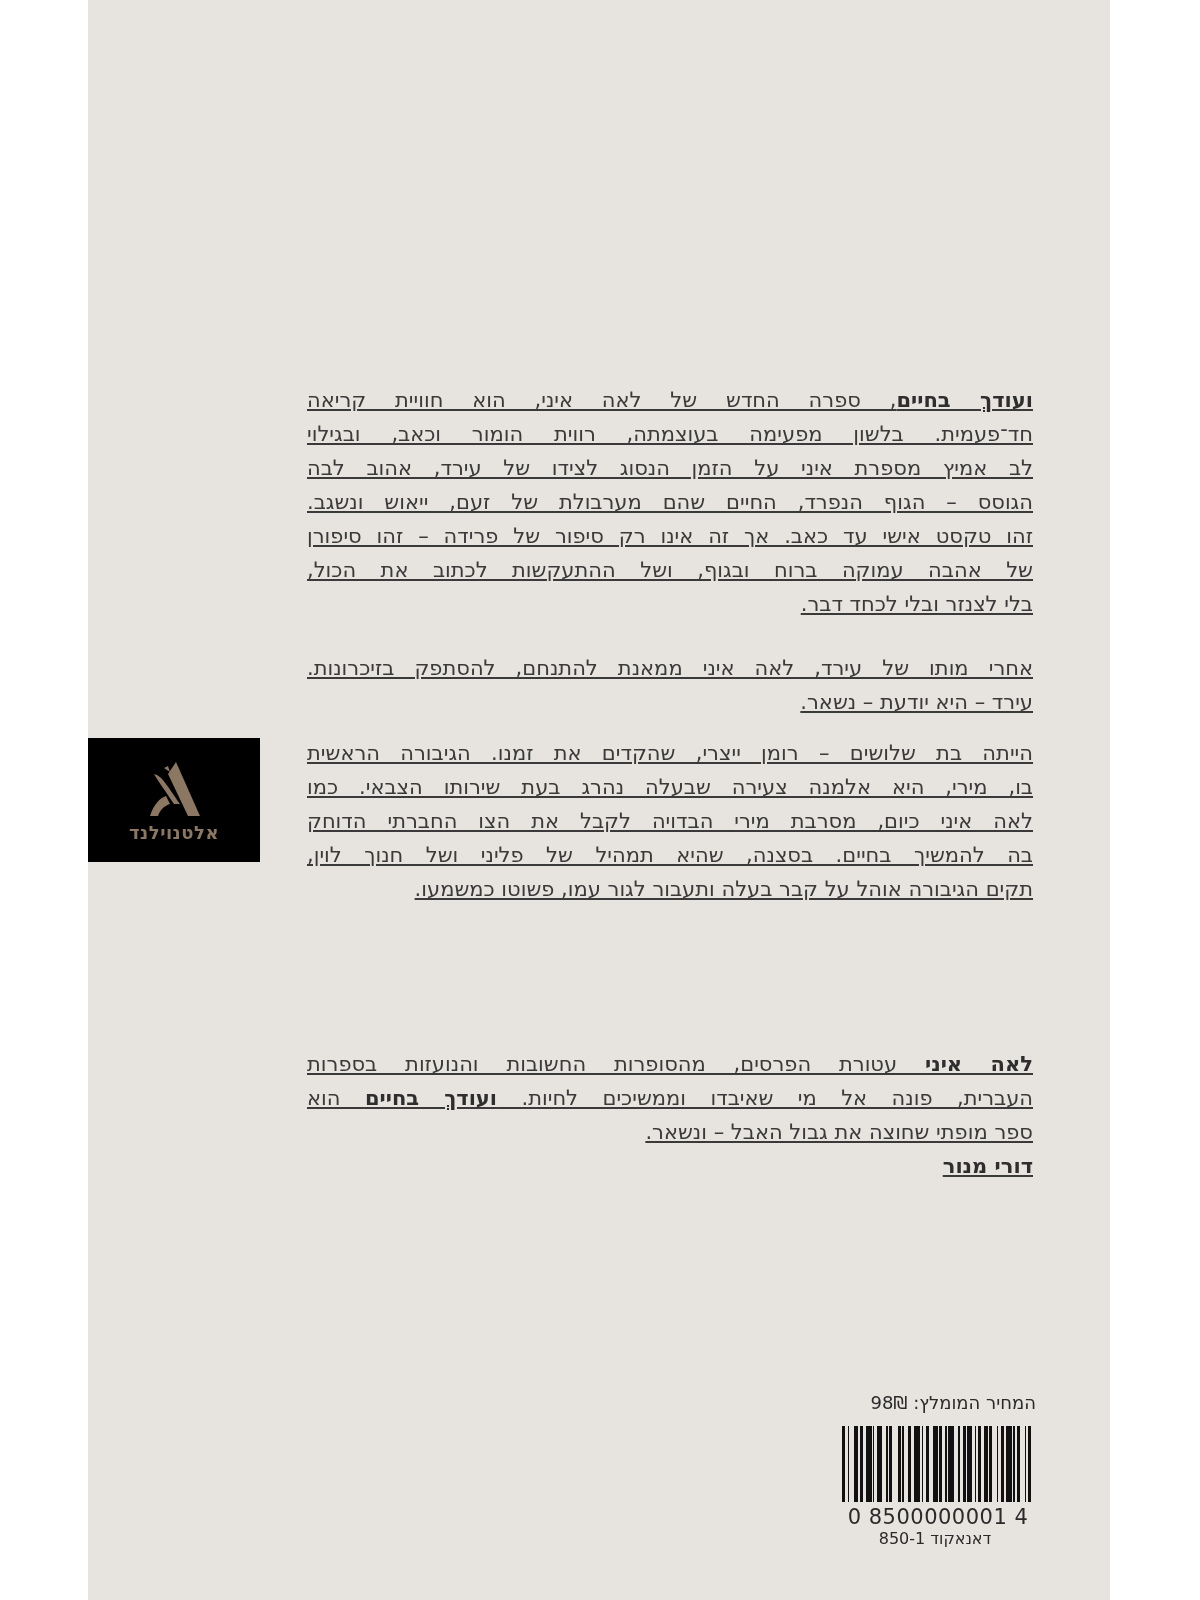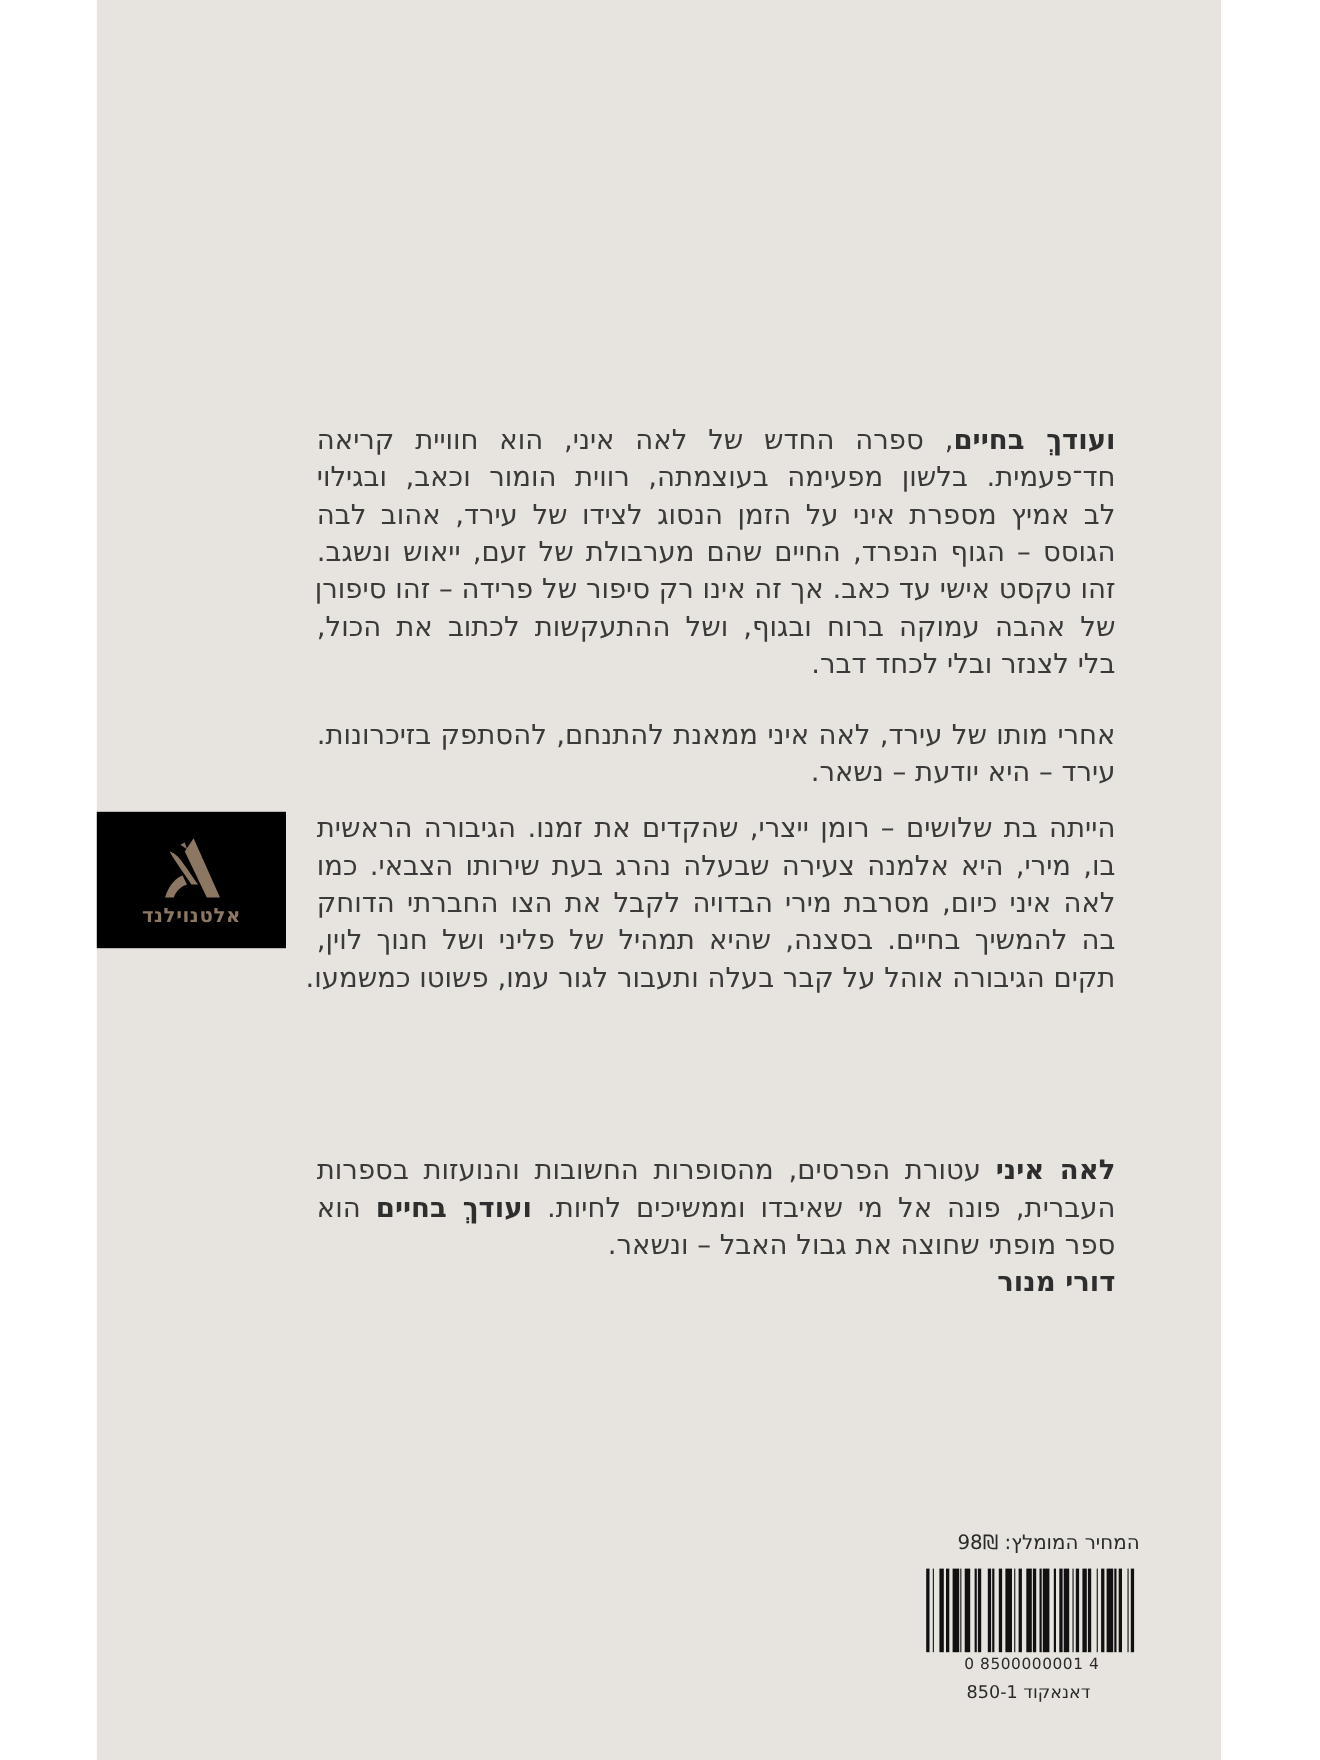--- a/index.html
+++ b/index.html
@@ -6,23 +6,23 @@
     body {
       width: 1200px; height: 1600px; background: #ffffff;
       position: relative; overflow: hidden;
       font-family: "DejaVu Sans", "Liberation Sans", sans-serif;
     }
     .cover {
       position: absolute; left: 88px; top: 0; width: 1022px; height: 1600px;
       background: #e7e4df;
     }
     .text-block {
-      position: absolute; left: 288px; width: 726px;
+      position: absolute; left: 307px; width: 726px;
       direction: rtl; text-align: right;
-      color: #3a3a3a; font-size: 25px; line-height: 34px;
+      color: #3a3a3a; font-size: 21px; line-height: 34px; text-decoration: underline;
     }
     .line { display: block; white-space: nowrap; text-align: justify; text-align-last: justify; }
     .line.last { text-align-last: right; }
     .b { font-weight: bold; color: #2e2e2e; }
     .logo-box {
       position: absolute; left: 88px; top: 738px; width: 172px; height: 124px;
       background: #000000;
     }
     .logo-mark {
       position: absolute; left: 50%; top: 22px; transform: translateX(-50%);
@@ -37,21 +37,21 @@
       position: absolute; left: 838px; top: 1392px; width: 198px;
       direction: rtl; text-align: right; font-size: 18px; color: #2a2a2a;
     }
     .barcode {
       position: absolute; left: 842px; top: 1426px; width: 192px; height: 76px;
       display: flex; align-items: stretch;
     }
     .barcode span { display: block; height: 100%; }
     .bc-num {
       position: absolute; left: 842px; top: 1505px; width: 192px; text-align: center;
-      font-size: 14px; color: #2a2a2a; letter-spacing: 0.5px;
+      font-size: 21px; color: #2a2a2a; letter-spacing: 0.5px;
     }
     .bc-code {
       position: absolute; left: 860px; top: 1529px; width: 150px; text-align: center;
       direction: rtl; font-size: 16px; color: #2a2a2a;
     }
   </style>
 </head>
 <body>
 
 <div class="cover"></div>

